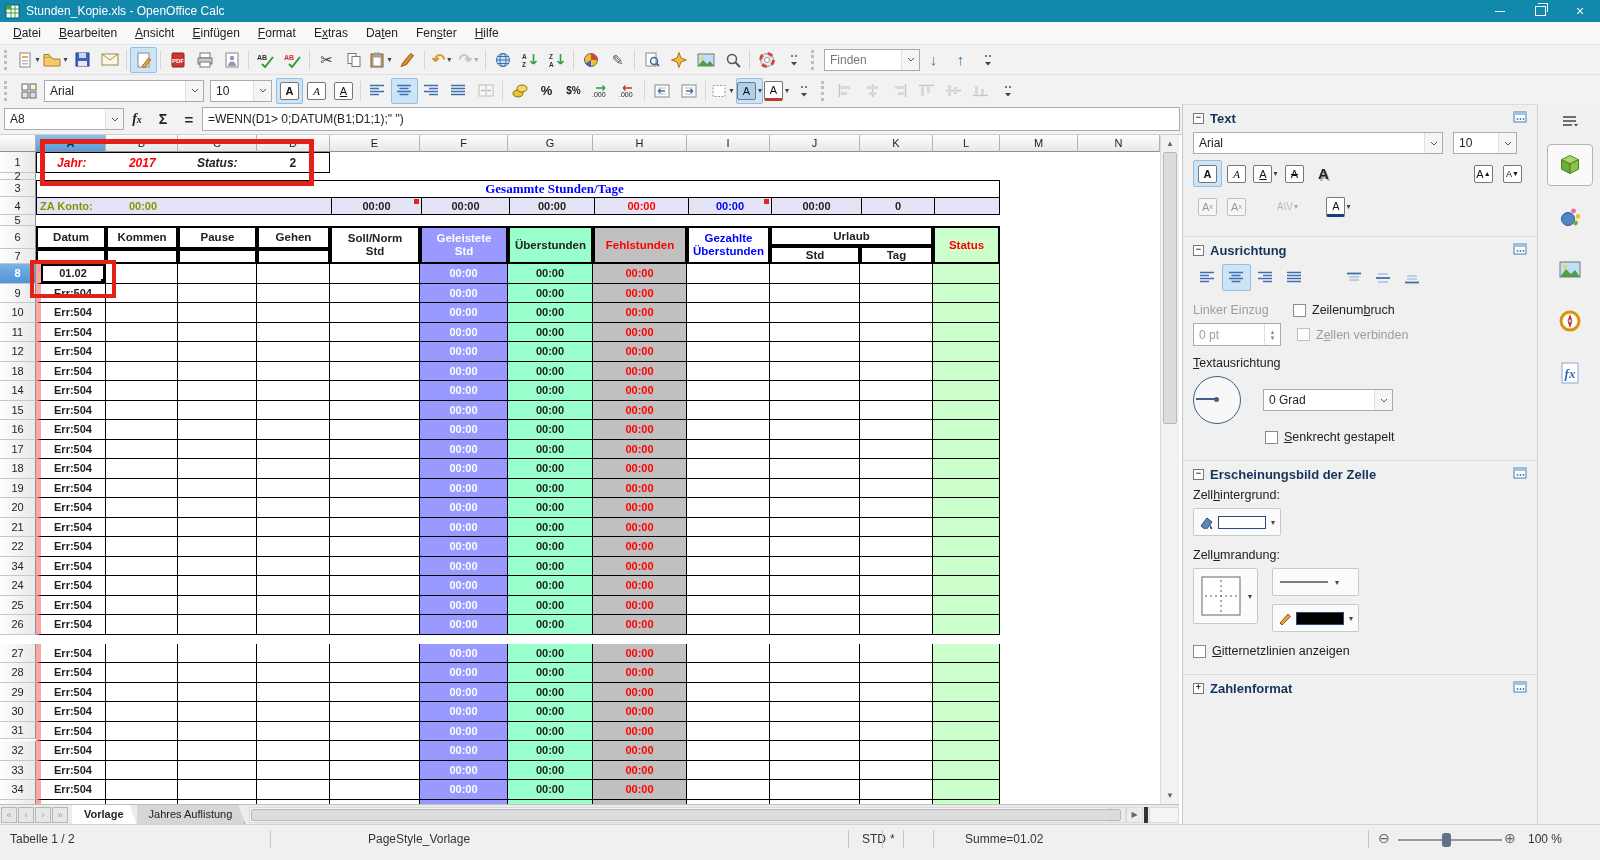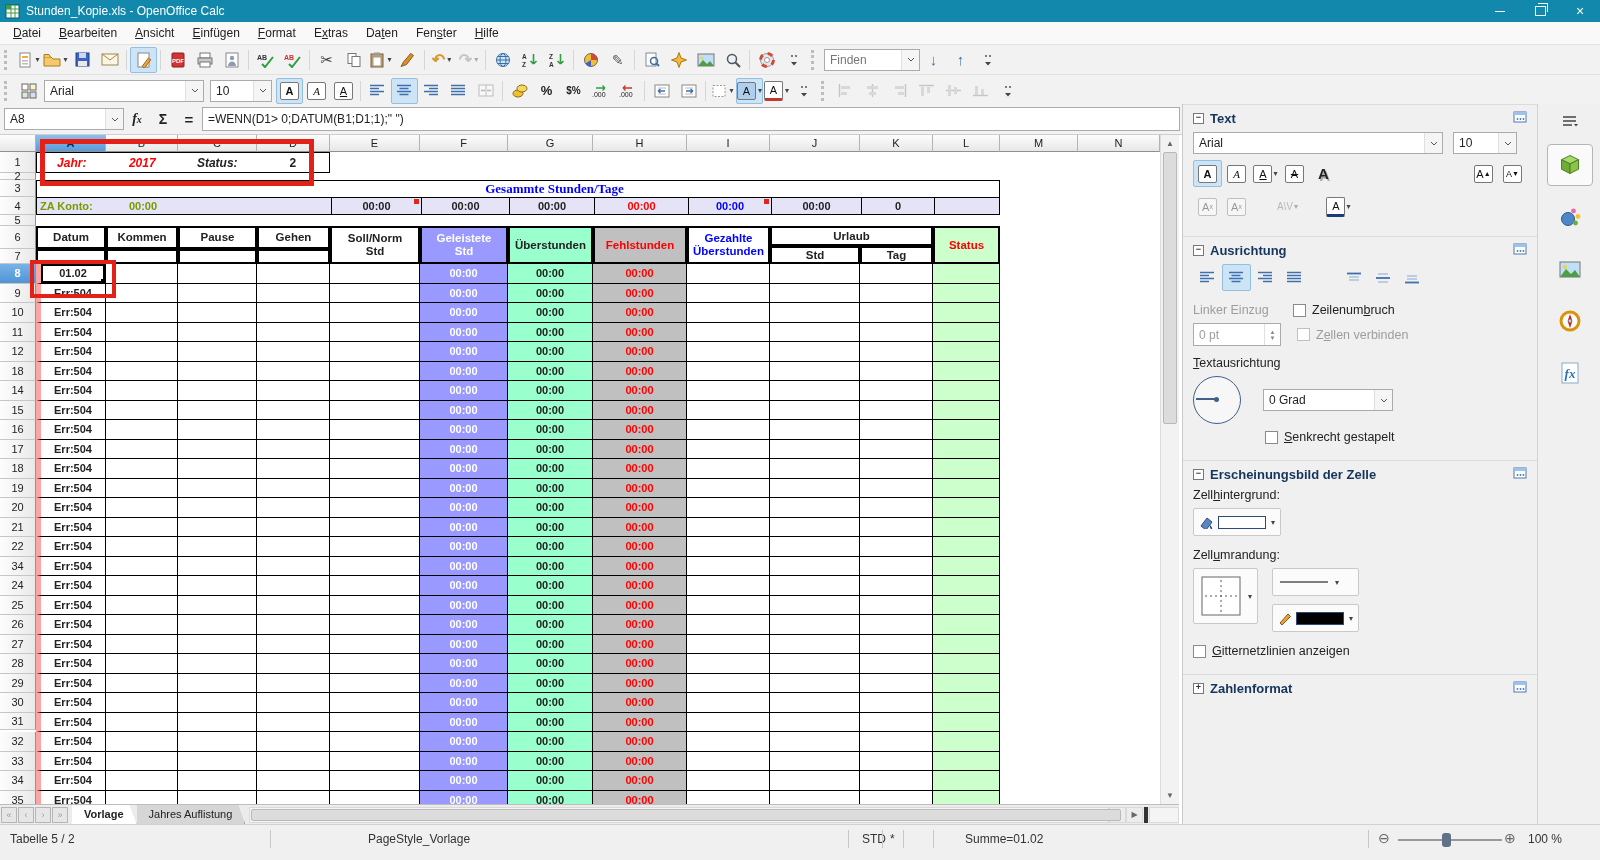--- a/index.html
+++ b/index.html
@@ -1068,21 +1068,21 @@
         <div class="cell cF" style="width: 88px; height: 19.5px;">00:00</div>
         <div class="cell cG" style="width: 85px; height: 19.5px;">00:00</div>
         <div class="cell cH" style="width: 94px; height: 19.5px;">00:00</div>
         <div class="cell " style="width: 83px; height: 19.5px;"></div>
         <div class="cell " style="width: 90px; height: 19.5px;"></div>
         <div class="cell " style="width: 73px; height: 19.5px;"></div>
         <div class="cell cL" style="width: 67px; height: 19.5px;"></div>
         <div class="cell nob" style="width: 78px; height: 19.5px;"></div>
         <div class="cell nob" style="width: 82px; height: 19.5px;"></div>
       </div>
-      <div class="grow" style="height: 19.5px;">
+      <div class="grow" style="height: 19.5px; margin-top: 9px;">
         <div class="rh" style="height: 19.5px;">27</div>
         <div class="cell cA first" style="width: 70px; height: 19.5px;">Err:504</div>
         <div class="cell " style="width: 72px; height: 19.5px;"></div>
         <div class="cell " style="width: 79px; height: 19.5px;"></div>
         <div class="cell " style="width: 73px; height: 19.5px;"></div>
         <div class="cell " style="width: 90px; height: 19.5px;"></div>
         <div class="cell cF" style="width: 88px; height: 19.5px;">00:00</div>
         <div class="cell cG" style="width: 85px; height: 19.5px;">00:00</div>
         <div class="cell cH" style="width: 94px; height: 19.5px;">00:00</div>
         <div class="cell " style="width: 83px; height: 19.5px;"></div>
@@ -1255,21 +1255,21 @@
   <div id="htrack">
       <div id="hthumb"></div>
     </div>
   <span class="harr">◀</span>
   <span class="harr">▶</span>
   <span id="hsplit"></span>
   <span style="width:30px;height:16px;background:#f4f4f4;border:1px solid #d9d9d9;box-sizing:border-box"></span>
 </div>
 
 <div id="statusbar">
-  <span class="seg" style="left:10px">Tabelle 5 / 2</span>
+  <span class="seg" style="left:10px">Tabelle 1 / 2</span>
   <span class="vdiv" style="left:270px"></span>
   <span class="seg" style="left:368px">PageStyle_Vorlage</span>
   <span class="vdiv" style="left:848px"></span>
   <span class="seg" style="left:862px">STD</span>
   <span class="vdiv" style="left:882px"></span>
   <span class="seg" style="left:890px">*</span>
   <span class="vdiv" style="left:903px"></span>
   <span class="vdiv" style="left:933px"></span>
   <span class="seg" style="left:965px">Summe=01.02</span>
   <span class="vdiv" style="left:1368px"></span>

